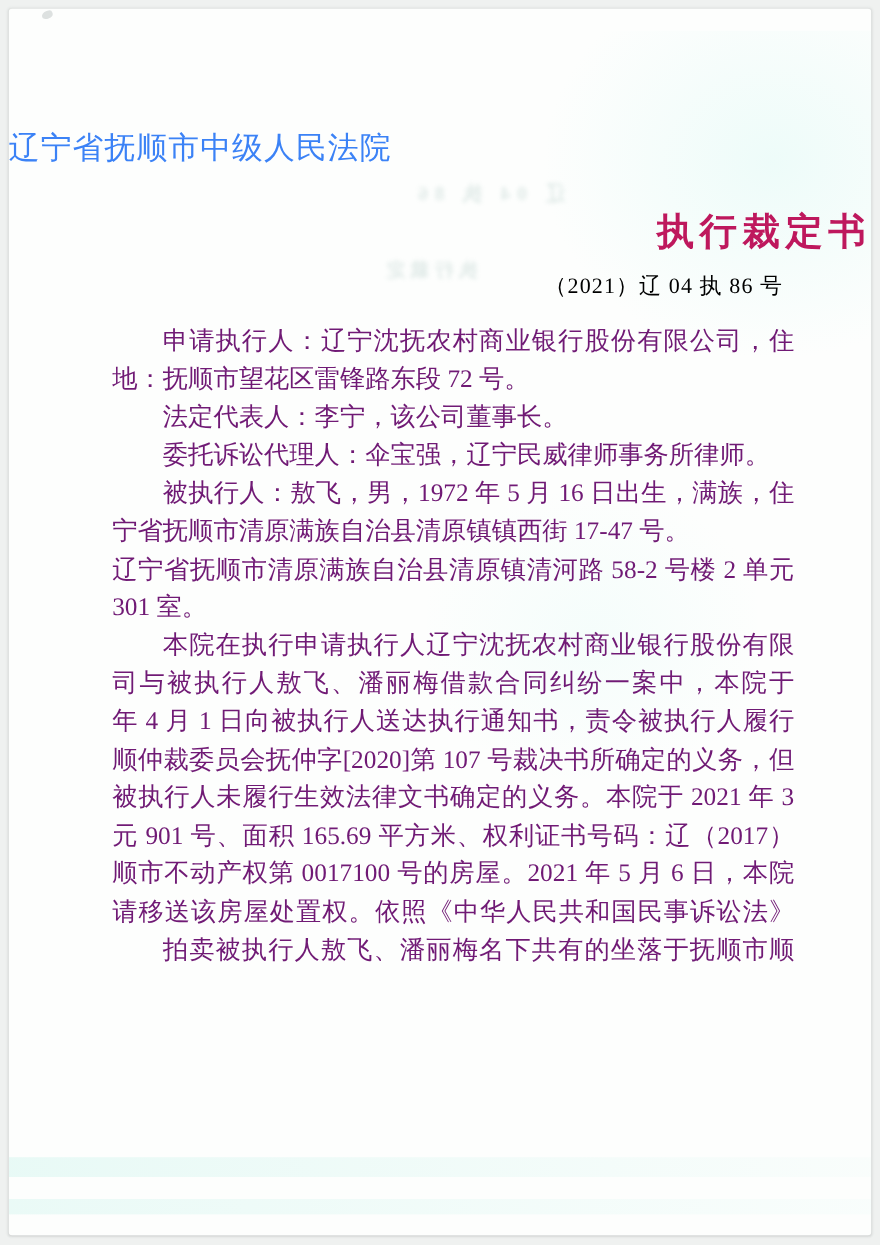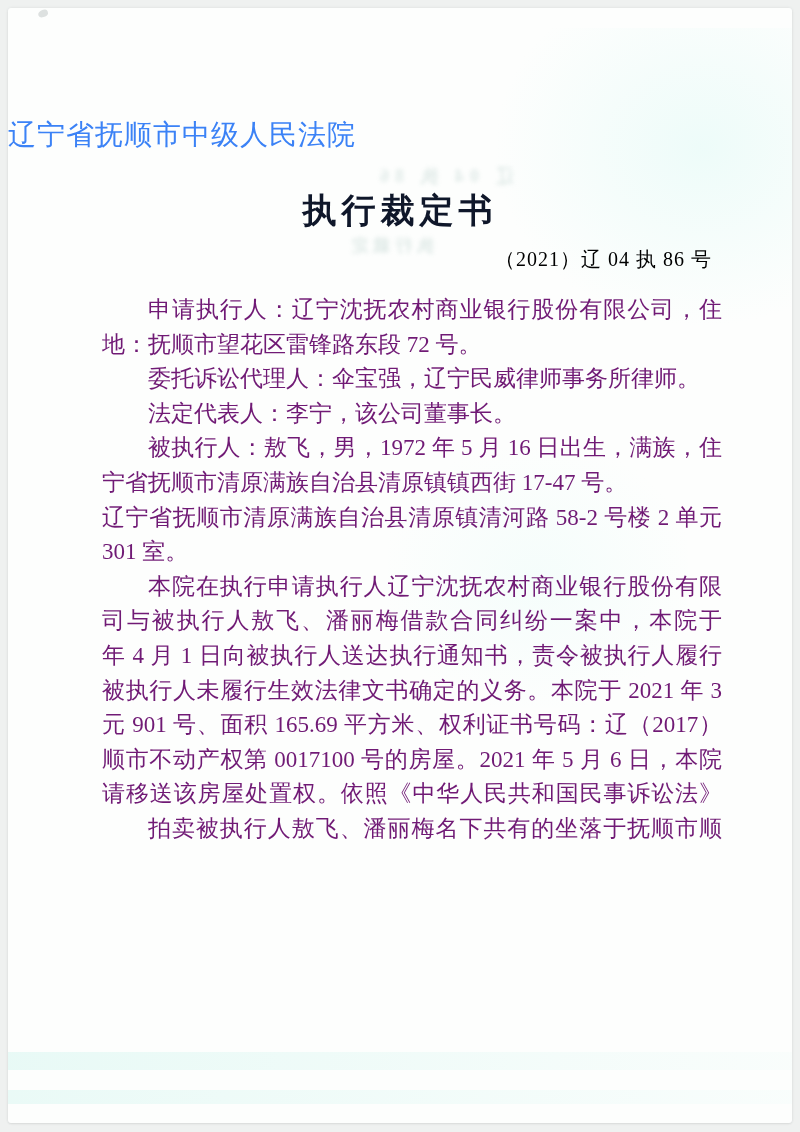--- a/index.html
+++ b/index.html
@@ -44,23 +44,23 @@
 
   
   .court-title {
     position: absolute; left: 0; top: 108px; width: 100%;
     text-align: left;
     font-size: 28px; letter-spacing: 1px;
     color: #3b82f6;
   }
   .doc-title {
     position: absolute; left: 0; top: 180px; width: 100%;
-    text-align: center;
+    text-align: right;
     font-size: 34px; font-weight: bold; letter-spacing: 5px;
-    color: #0f172a;
+    color: #be185d;
   }
   .case-number {
     position: absolute; right: 80px; top: 238px;
     font-size: 20px;
     color: #000000;
     letter-spacing: 1px;
   }
 
   
   .bleed {
@@ -111,29 +111,30 @@
 
     <div class="doc-title">执行裁定书</div>
 
     <div class="bleed bleed-lower">执行裁定</div>
 
     <div class="case-number">（2021）辽 04 执 86 号</div>
 
     <div class="doc-body">
       <div class="ln ind just">申请执行人：辽宁沈抚农村商业银行股份有限公司，住所</div>
       <div class="ln">地：抚顺市望花区雷锋路东段 72 号。</div>
+      <div class="ln ind">法定代表人：李宁，该公司董事长。</div>
       <div class="ln ind">委托诉讼代理人：伞宝强，辽宁民威律师事务所律师。</div>
-      <div class="ln ind">法定代表人：李宁，该公司董事长。</div>
       <div class="ln ind just">被执行人：敖飞，男，1972 年 5 月 16 日出生，满族，住辽</div>
       <div class="ln">宁省抚顺市清原满族自治县清原镇镇西街 17-47 号。</div>
       <div class="ln just">辽宁省抚顺市清原满族自治县清原镇清河路 58-2 号楼 2 单元</div>
       <div class="ln">301 室。</div>
       <div class="ln ind just">本院在执行申请执行人辽宁沈抚农村商业银行股份有限公</div>
       <div class="ln just">司与被执行人敖飞、潘丽梅借款合同纠纷一案中，本院于 2021</div>
       <div class="ln just">年 4 月 1 日向被执行人送达执行通知书，责令被执行人履行抚</div>
+      <div class="ln just">顺仲裁委员会抚仲字[2020]第 107 号裁决书所确定的义务，但</div>
       <div class="ln just">被执行人未履行生效法律文书确定的义务。本院于 2021 年 3 月</div>
       <div class="ln just">元 901 号、面积 165.69 平方米、权利证书号码：辽（2017）抚</div>
       <div class="ln just">顺市不动产权第 0017100 号的房屋。2021 年 5 月 6 日，本院商</div>
       <div class="ln just">请移送该房屋处置权。依照《中华人民共和国民事诉讼法》第</div>
       <div class="ln ind just">拍卖被执行人敖飞、潘丽梅名下共有的坐落于抚顺市顺城</div>
     </div>
 
   </div>
 </div>
 

